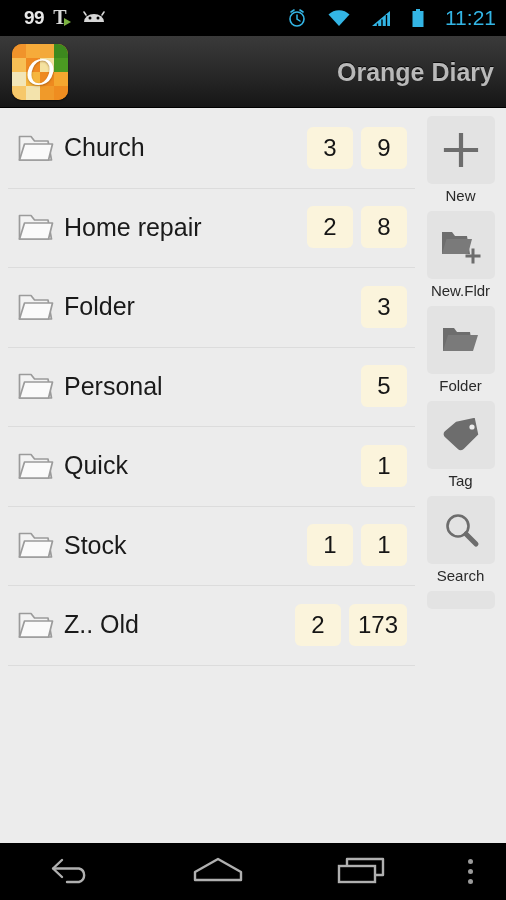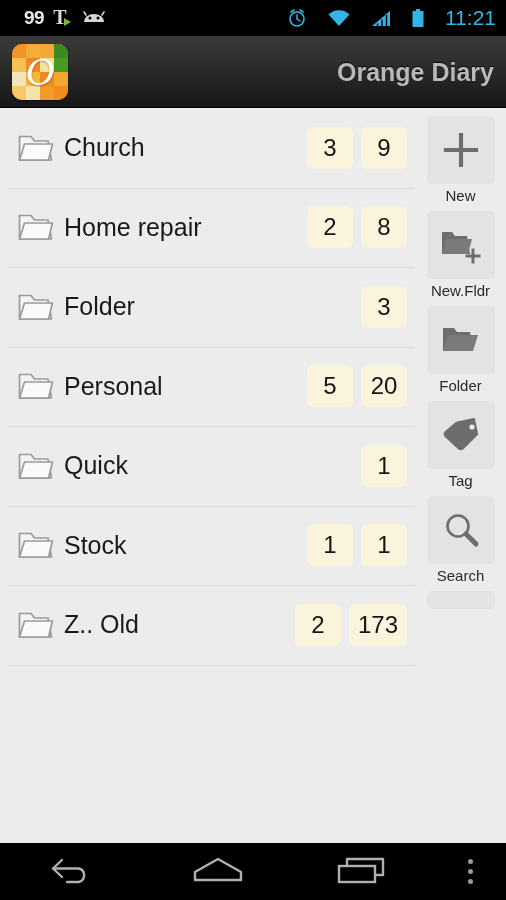--- a/index.html
+++ b/index.html
@@ -250,21 +250,20 @@
           </span>
         </div>
         <div class="row">
           <span class="fld-icon"><svg width="36" height="30" viewBox="0 0 36 30">
   <path d="M1.5 27 L1.5 3.5 L13 3.5 L16.5 8 L30 8 L33.5 27 Z" fill="#f3f3f3" stroke="#9b9b9b" stroke-width="1.7" stroke-linejoin="round"></path>
   <path d="M1.5 27 L6.5 11 L34.5 11 L30.5 27 Z" fill="#fafafa" stroke="#9b9b9b" stroke-width="1.7" stroke-linejoin="round"></path>
 </svg></span>
           <span class="row-label">Personal</span>
           <span class="badges">
             <span class="badge">5</span>
-            <span class="badge">20</span>
           </span>
         </div>
         <div class="row">
           <span class="fld-icon"><svg width="36" height="30" viewBox="0 0 36 30">
   <path d="M1.5 27 L1.5 3.5 L13 3.5 L16.5 8 L30 8 L33.5 27 Z" fill="#f3f3f3" stroke="#9b9b9b" stroke-width="1.7" stroke-linejoin="round"></path>
   <path d="M1.5 27 L6.5 11 L34.5 11 L30.5 27 Z" fill="#fafafa" stroke="#9b9b9b" stroke-width="1.7" stroke-linejoin="round"></path>
 </svg></span>
           <span class="row-label">Quick</span>
           <span class="badges">
             <span class="badge">1</span>

